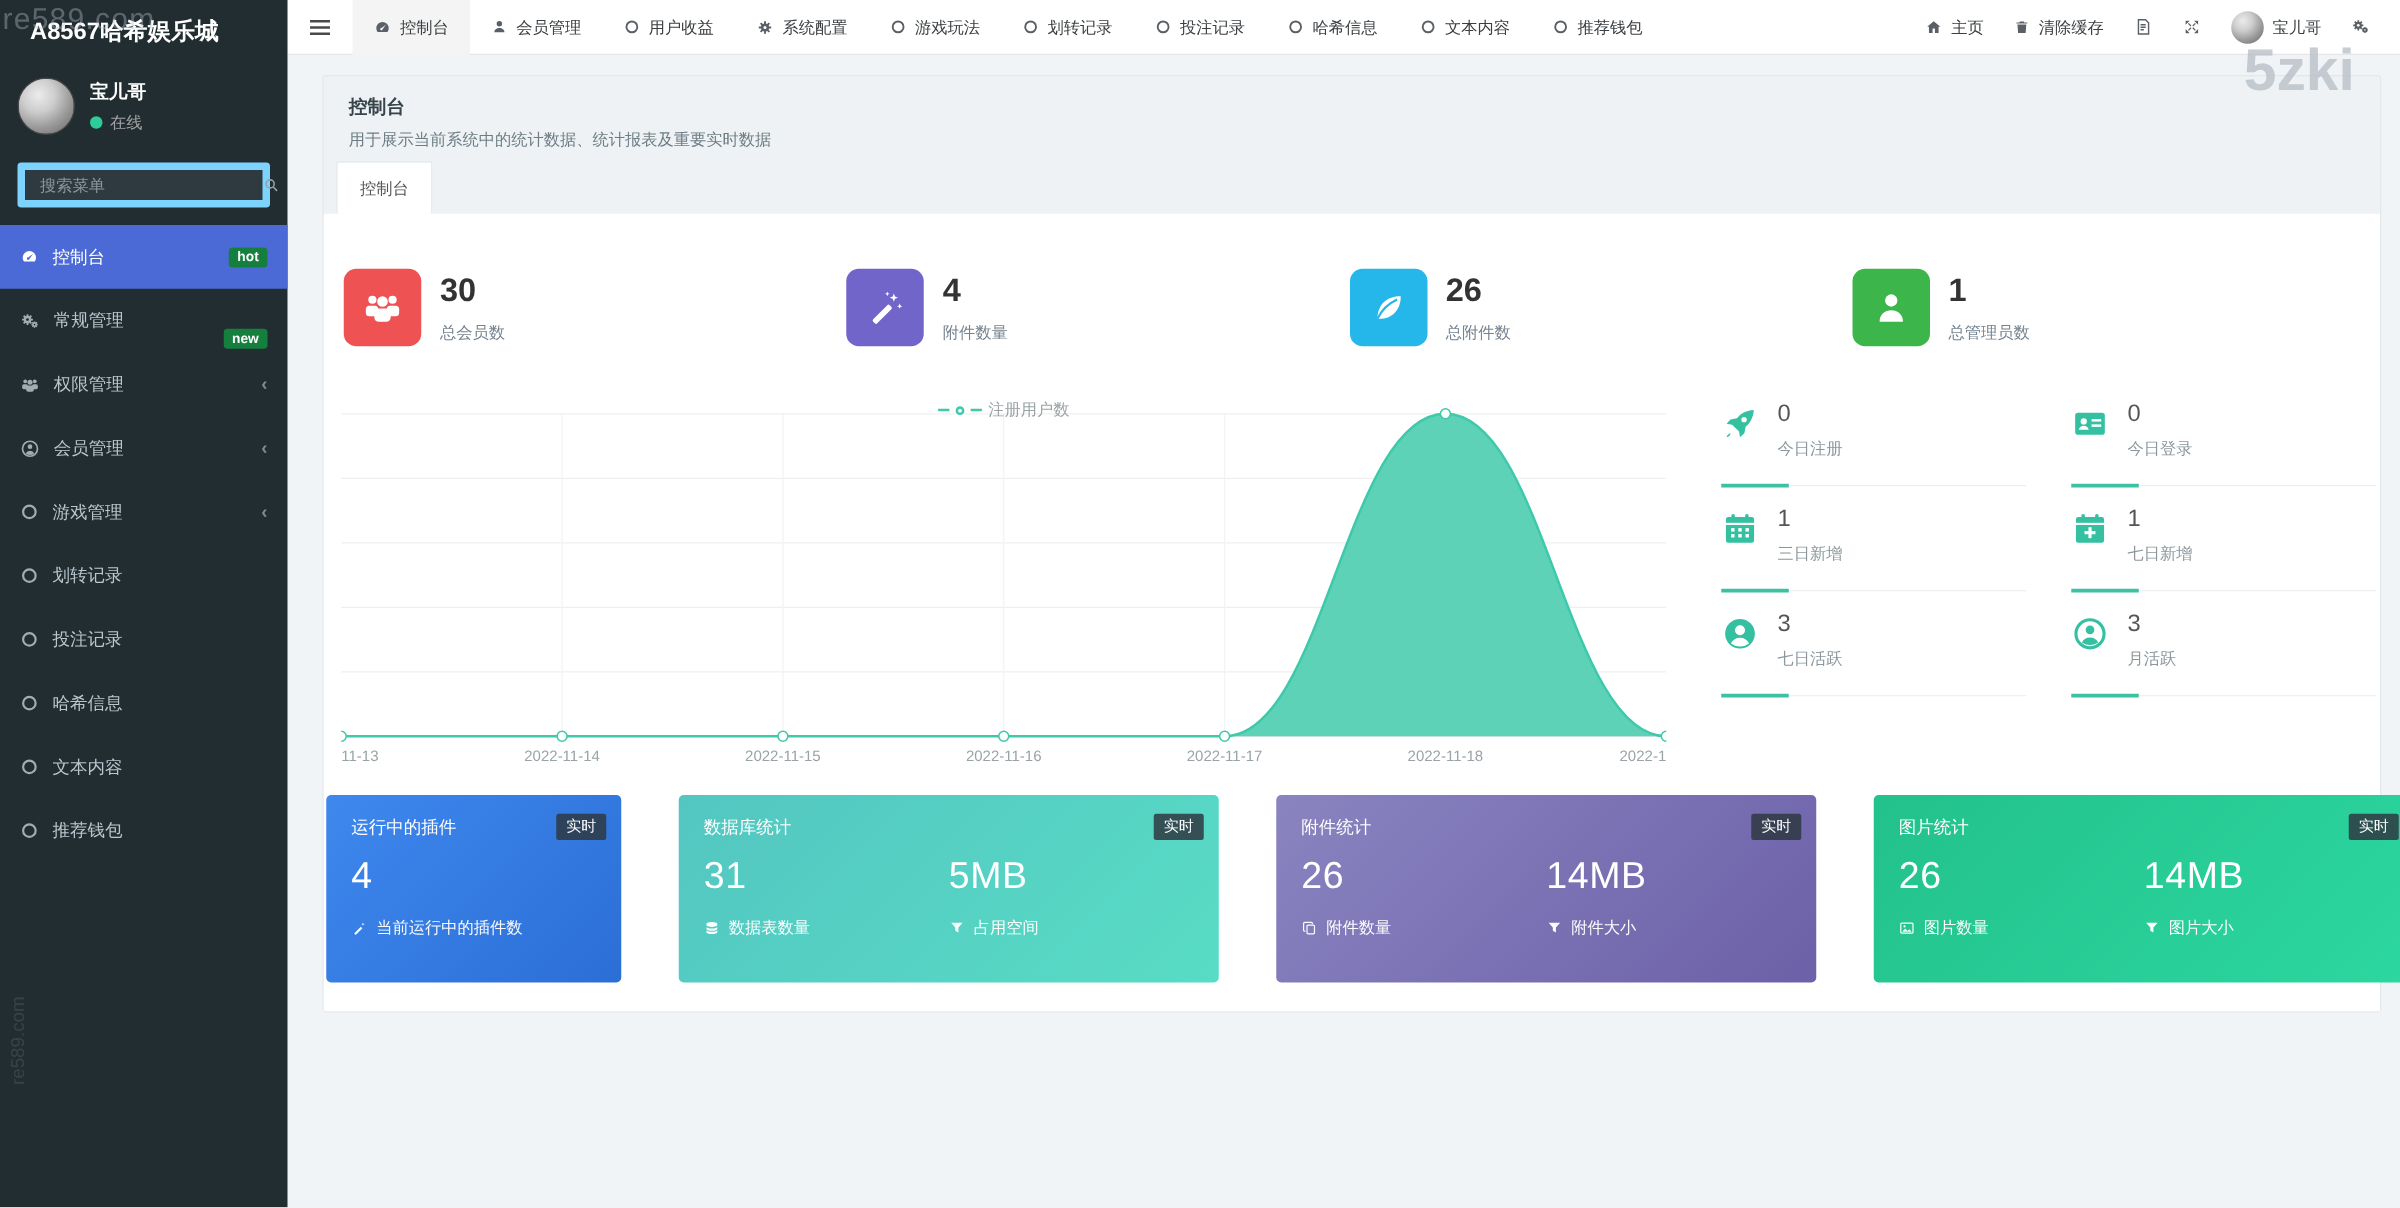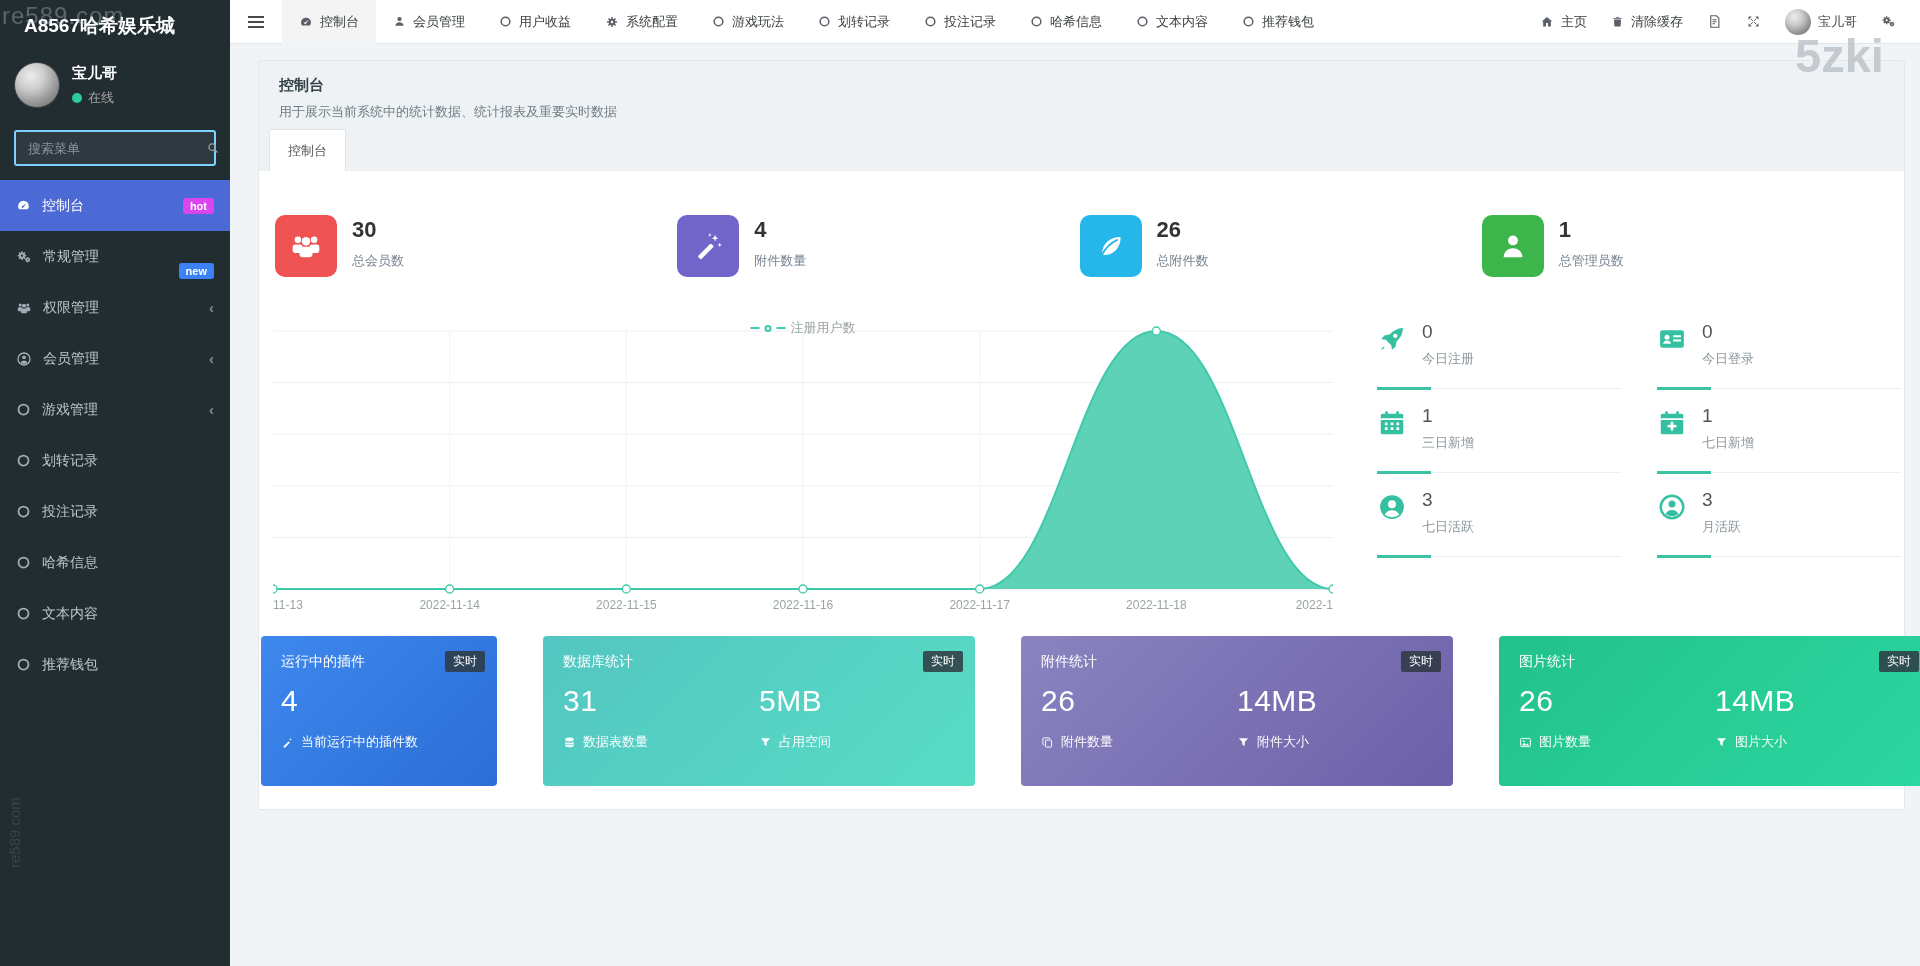--- a/index.html
+++ b/index.html
@@ -12,36 +12,36 @@
   
   .sidebar{position:absolute;left:0;top:0;width:230px;height:100%;background:#222d32;z-index:3;}
   .brand{height:52px;line-height:52px;padding-left:24px;color:#fff;font-size:19px;font-weight:700;white-space:nowrap;}
   .user-panel{display:flex;align-items:center;gap:12px;padding:10px 14px 14px 14px;}
   .avatar{width:46px;height:46px;border-radius:50%;
      background:radial-gradient(circle at 36% 30%,#ececec 0%,#cdcdcd 32%,#9a9a9a 62%,#636363 100%);
      border:1px solid #444;}
   .user-name{color:#fff;font-size:15px;font-weight:700;}
   .user-status{margin-top:6px;display:flex;align-items:center;gap:6px;color:#a3a3a3;font-size:13px;}
   .dot{width:10px;height:10px;border-radius:50%;background:#2ecc9a;}
-  .search{margin:8px 14px 4px 14px;height:36px;background:#2e3a40;border:2px solid #7dd3fc;border-radius:3px;
+  .search{margin:8px 14px 4px 14px;height:36px;background:#2e3a40;border:6px solid #7dd3fc;border-radius:3px;
           display:flex;align-items:center;padding:0 10px;}
   .search input{flex:1;background:transparent;border:none;outline:none;color:#cfd8dc;font-size:13px;
                 font-family:"Liberation Sans", sans-serif;}
   .search input::placeholder{color:#8a969c;}
   .search .i{color:#93a1a8;}
   .menu{list-style:none;margin:14px 0 0 0;padding:0;}
   .menu li{height:51px;display:flex;align-items:center;gap:11px;padding:0 16px;color:#b8c7ce;font-size:14px;cursor:pointer;}
   .menu li .i{color:#a0adb4;flex:0 0 auto;}
   .menu li.active{background:#4c6ad6;color:#fff;}
   .menu li.active .i{color:#fff;}
   .menu .hole{fill:#222d32;}
   .menu .cut{fill:#222d32;}  .menu li.active .cut{fill:#4c6ad6;}
   .badge{margin-left:auto;font-size:11px;font-weight:700;color:#fff;padding:2px 7px;border-radius:3px;}
-  .badge.hot{background:#d946ef;}
-  .badge.new{background:#3b82f6;margin-top:28px;}
+  .badge.hot{background:#15803d;}
+  .badge.new{background:#15803d;margin-top:28px;}
   .chev{margin-left:auto;color:#808c92;font-size:15px;font-weight:700;}
 
   
   .navbar{position:absolute;left:230px;right:0;top:0;height:44px;background:#fff;border-bottom:1px solid #e6e6e6;
           display:flex;align-items:center;z-index:2;}
   .hamburger{padding:0 18px;color:#4a4a4a;cursor:pointer;display:flex;flex-direction:column;gap:3px;}
   .hamburger b{display:block;width:16px;height:2px;background:#4a4a4a;}
   .nav-item{height:44px;display:flex;align-items:center;gap:7px;padding:0 17px;font-size:13px;color:#3c4043;cursor:pointer;white-space:nowrap;}
   .nav-item .i{color:#5a6066;}
   .nav-item.active{background:#f4f4f4;}
@@ -60,21 +60,21 @@
   .tab{height:42px;line-height:42px;background:#fff;border:1px solid #dfe5e8;border-bottom:none;
        padding:0 18px;font-size:13px;color:#555;border-radius:2px 2px 0 0;cursor:pointer;}
   .panel-body{position:absolute;left:0;right:0;top:110px;bottom:0;background:#fff;}
 
   
   .stats-row{position:absolute;top:44px;left:16px;right:20px;display:flex;}
   .stat{flex:1;display:flex;gap:15px;}
   .stat-icon{width:62px;height:62px;border-radius:10px;display:flex;align-items:center;justify-content:center;color:#fff;}
   .stat-icon.red{background:#ee5253;} .stat-icon.purple{background:#7265c9;}
   .stat-icon.cyan{background:#25b6ea;} .stat-icon.green{background:#3cb64a;}
-  .stat-val{font-size:22px;font-weight:700;color:#333;margin-top:2px;}
+  .stat-val{font-size:26px;font-weight:700;color:#333;margin-top:2px;}
   .stat-label{font-size:13px;color:#76838f;margin-top:9px;}
 
   
   .chart-wrap{position:absolute;left:14px;top:146px;width:1060px;height:300px;}
   .legend{position:absolute;left:50%;top:2px;transform:translateX(-50%);display:flex;align-items:center;gap:5px;
           font-size:13px;color:#9aa3a6;cursor:pointer;z-index:1;}
   .legend .seg{width:9px;height:2px;background:#3fc9ab;}
   .legend .ring{width:7px;height:7px;border:2px solid #3fc9ab;border-radius:50%;background:#fff;}
 
   

